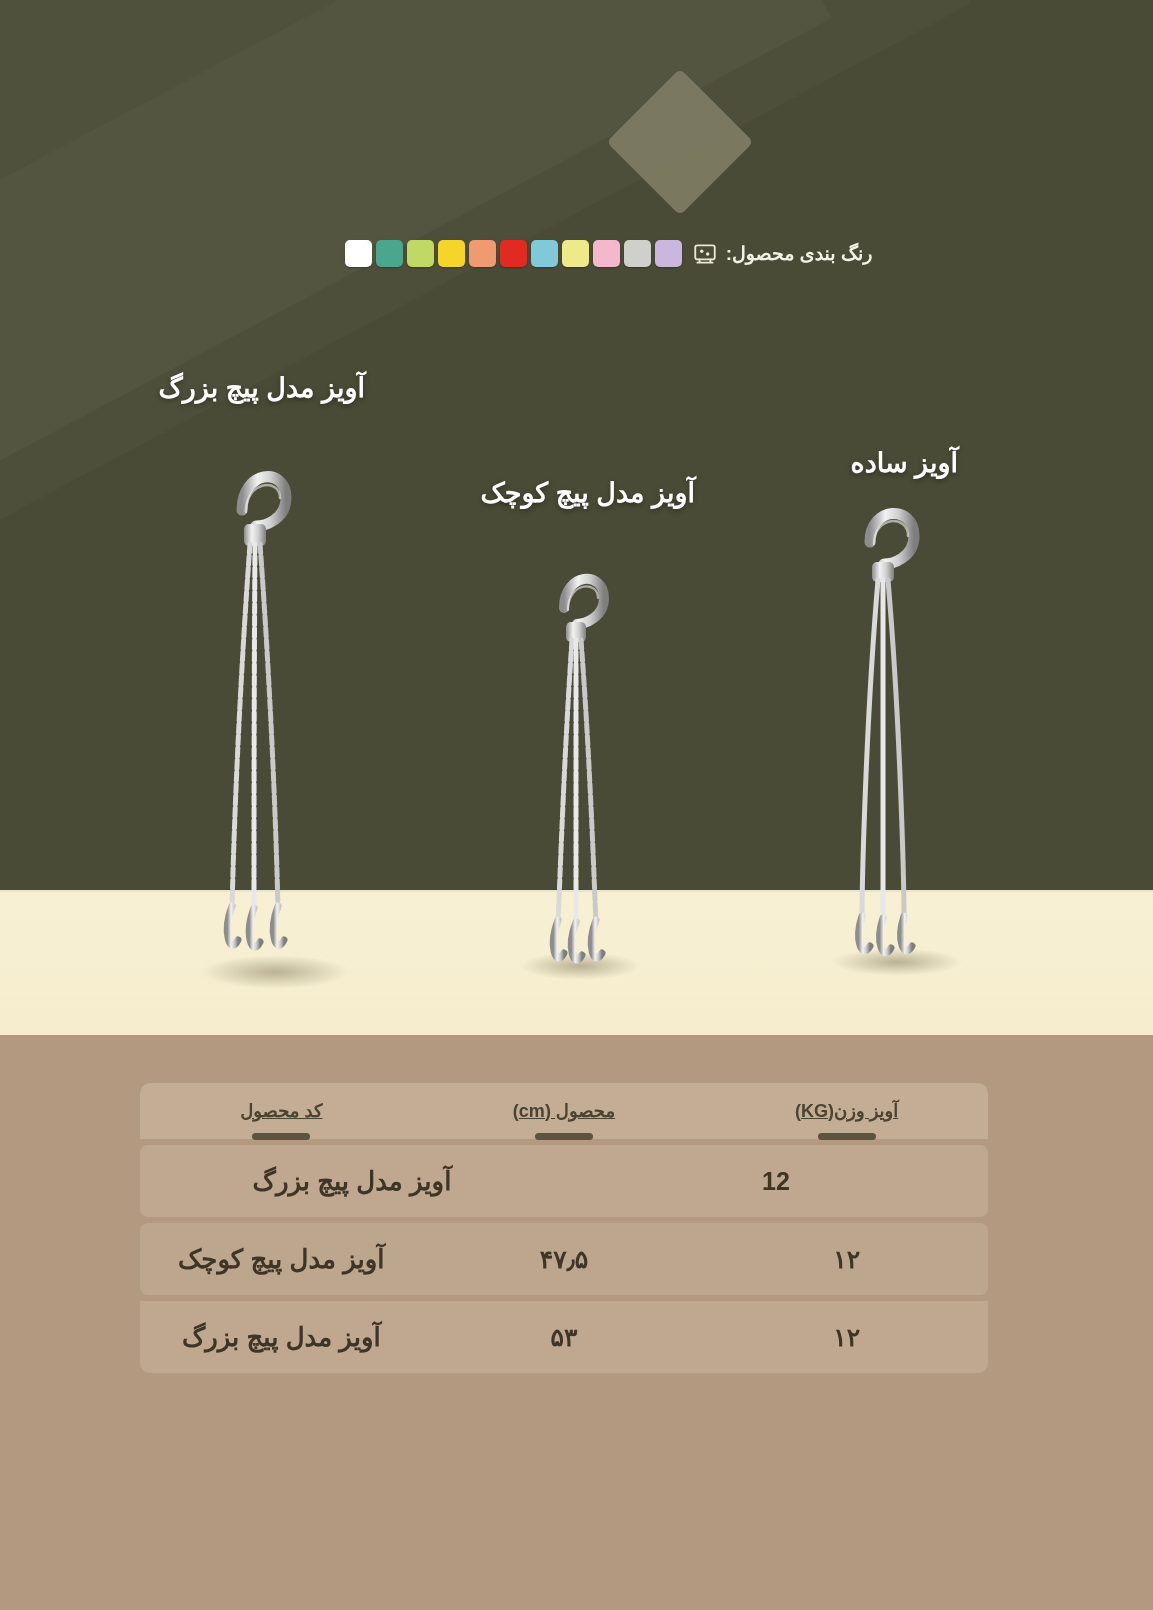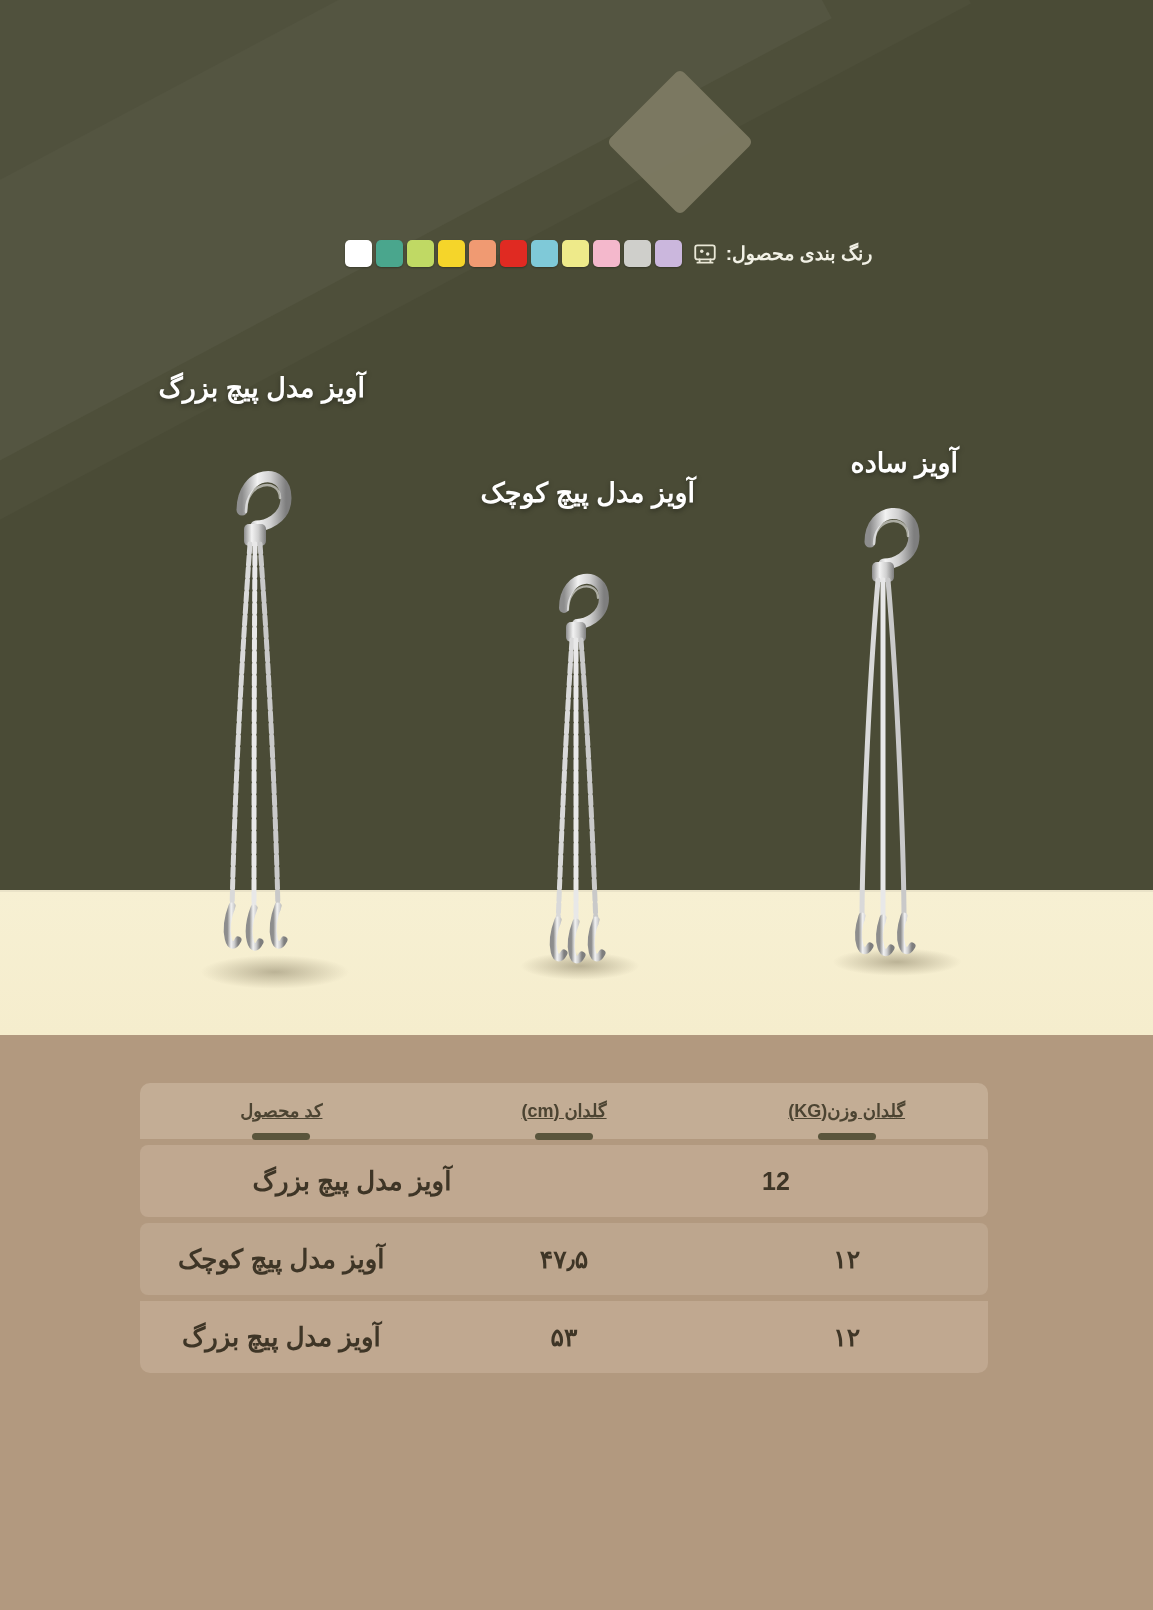--- a/index.html
+++ b/index.html
@@ -321,22 +321,22 @@
       <path d="M30 416 C22 440 30 460 38 446"></path>
       <path d="M51 418 C43 442 51 462 59 448"></path>
       <path d="M72 416 C64 440 72 460 80 446"></path>
     </g>
   </svg>
 </div>
 
 <div class="table-wrap">
   <div class="tbl">
     <div class="thead" id="thead">
-        <div class="th"><span>گلدان وزن(KG)</span><div class="tick"></div></div>
-        <div class="th"><span>گلدان  (cm)</span><div class="tick"></div></div>
+        <div class="th"><span>آویز وزن(KG)</span><div class="tick"></div></div>
+        <div class="th"><span>محصول  (cm)</span><div class="tick"></div></div>
         <div class="th"><span>کد محصول</span><div class="tick"></div></div>
       </div>
     <div id="tbody">
         <div class="trow">
           <div class="td ">12</div>
           <div class="td name">آویز مدل پیچ بزرگ</div>
         </div>
         <div class="trow">
           <div class="td ">۱۲</div>
           <div class="td ">۴۷٫۵</div>

